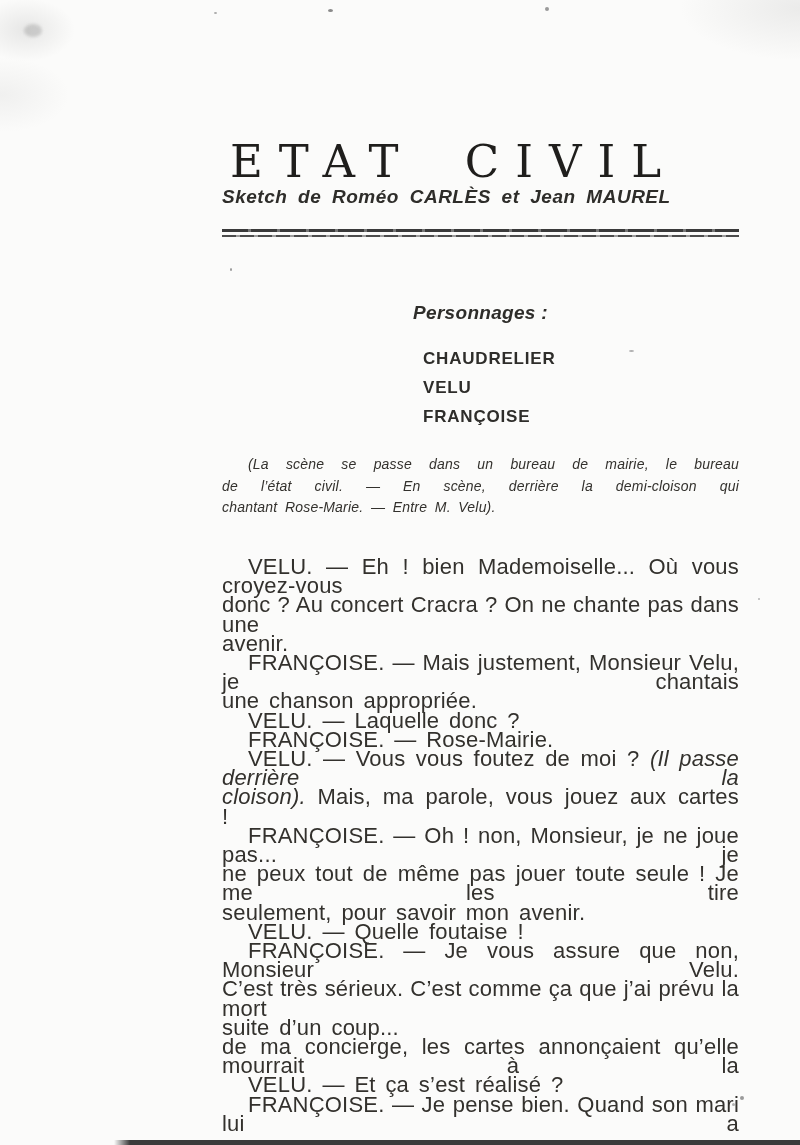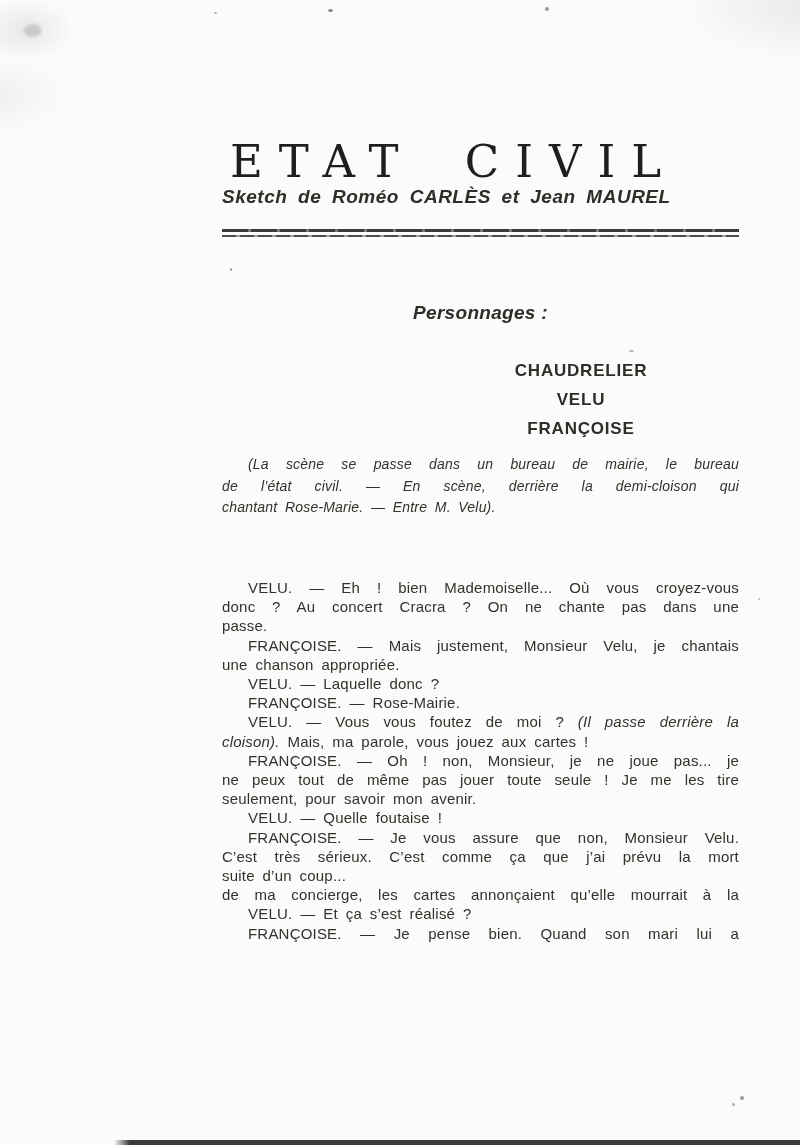--- a/index.html
+++ b/index.html
@@ -37,37 +37,37 @@
   
   .rule{top:229px;}
   .rule .r1{height:3px;background:repeating-linear-gradient(90deg,#3a3a3a 0 26px,#777 26px 29px);}
   .rule .r2{height:2px;margin-top:3px;background:repeating-linear-gradient(90deg,#4c4c4c 0 14px,#9d9d9d 14px 18px);}
 
   
   .personnages{
     top:302px;text-align:center;
     font-size:19px;font-weight:700;color:#2e2d2a;letter-spacing:.3px;font-style:italic;
   }
-  .cast{top:356px;padding-left:201px;box-sizing:border-box;text-align:center;}
+  .cast{top:344px;padding-left:201px;box-sizing:border-box;}
   .cast .member{
     font-size:17px;font-weight:700;color:#2e2d2a;
     letter-spacing:.8px;line-height:29px;
   }
 
   
   .tl{
     text-align:justify;text-align-last:justify;text-justify:inter-word;
     color:#33312d;
   }
   .tl.left{text-align-last:left;word-spacing:3.5px;}
   .tl.ind{text-indent:26px;}
   .it{font-style:italic;}
 
   .stage{top:454px;font-size:14px;line-height:21.6px;font-style:italic;letter-spacing:.2px;}
-  .dialogue{top:578px;font-size:15px;line-height:19.2px;letter-spacing:.2px;}
+  .dialogue{top:557px;font-size:22px;line-height:19.2px;letter-spacing:.2px;}
 
   
   .speck{position:absolute;border-radius:50%;}
   .sp1{left:328px;top:9px;width:5px;height:3px;background:#8a8a8a;}
   .sp2{left:545px;top:7px;width:4px;height:4px;background:#9a9a9a;}
   .sp3{left:214px;top:12px;width:3px;height:2px;background:#ababab;}
   .sp4{left:24px;top:24px;width:18px;height:13px;background:rgba(120,120,120,.28);filter:blur(1.5px);}
   .sp5{left:230px;top:268px;width:2px;height:3px;background:#9a9a9a;}
   .sp6{left:629px;top:350px;width:5px;height:2px;background:#b0b0b0;}
   .sp7{left:740px;top:1096px;width:4px;height:4px;background:#9a9a9a;}
@@ -102,21 +102,21 @@
 
   <div class="stage col">
     <div class="tl j ind"><span>(La scène se passe dans un bureau de mairie, le bureau</span></div>
     <div class="tl j"><span>de l’état civil. — En scène, derrière la demi-cloison qui</span></div>
     <div class="tl left"><span>chantant Rose-Marie. — Entre M. Velu).</span></div>
   </div>
 
   <div class="dialogue col">
     <div class="tl ind"><span>VELU. — Eh ! bien Mademoiselle... Où vous croyez-vous</span></div>
     <div class="tl"><span>donc ? Au concert Cracra ? On ne chante pas dans une</span></div>
-    <div class="tl left"><span>passe.</span></div>
+    <div class="tl left"><span>avenir.</span></div>
     <div class="tl ind"><span>FRANÇOISE. — Mais justement, Monsieur Velu, je chantais</span></div>
     <div class="tl left"><span>une chanson appropriée.</span></div>
     <div class="tl left ind"><span>VELU. — Laquelle donc ?</span></div>
     <div class="tl left ind"><span>FRANÇOISE. — Rose-Mairie.</span></div>
     <div class="tl ind"><span>VELU. — Vous vous foutez de moi ? </span><span class="it">(Il passe derrière la</span></div>
     <div class="tl left"><span class="it">cloison).</span><span> Mais, ma parole, vous jouez aux cartes !</span></div>
     <div class="tl ind"><span>FRANÇOISE. — Oh ! non, Monsieur, je ne joue pas... je</span></div>
     <div class="tl"><span>ne peux tout de même pas jouer toute seule ! Je me les tire</span></div>
     <div class="tl left"><span>seulement, pour savoir mon avenir.</span></div>
     <div class="tl left ind"><span>VELU. — Quelle foutaise !</span></div>

